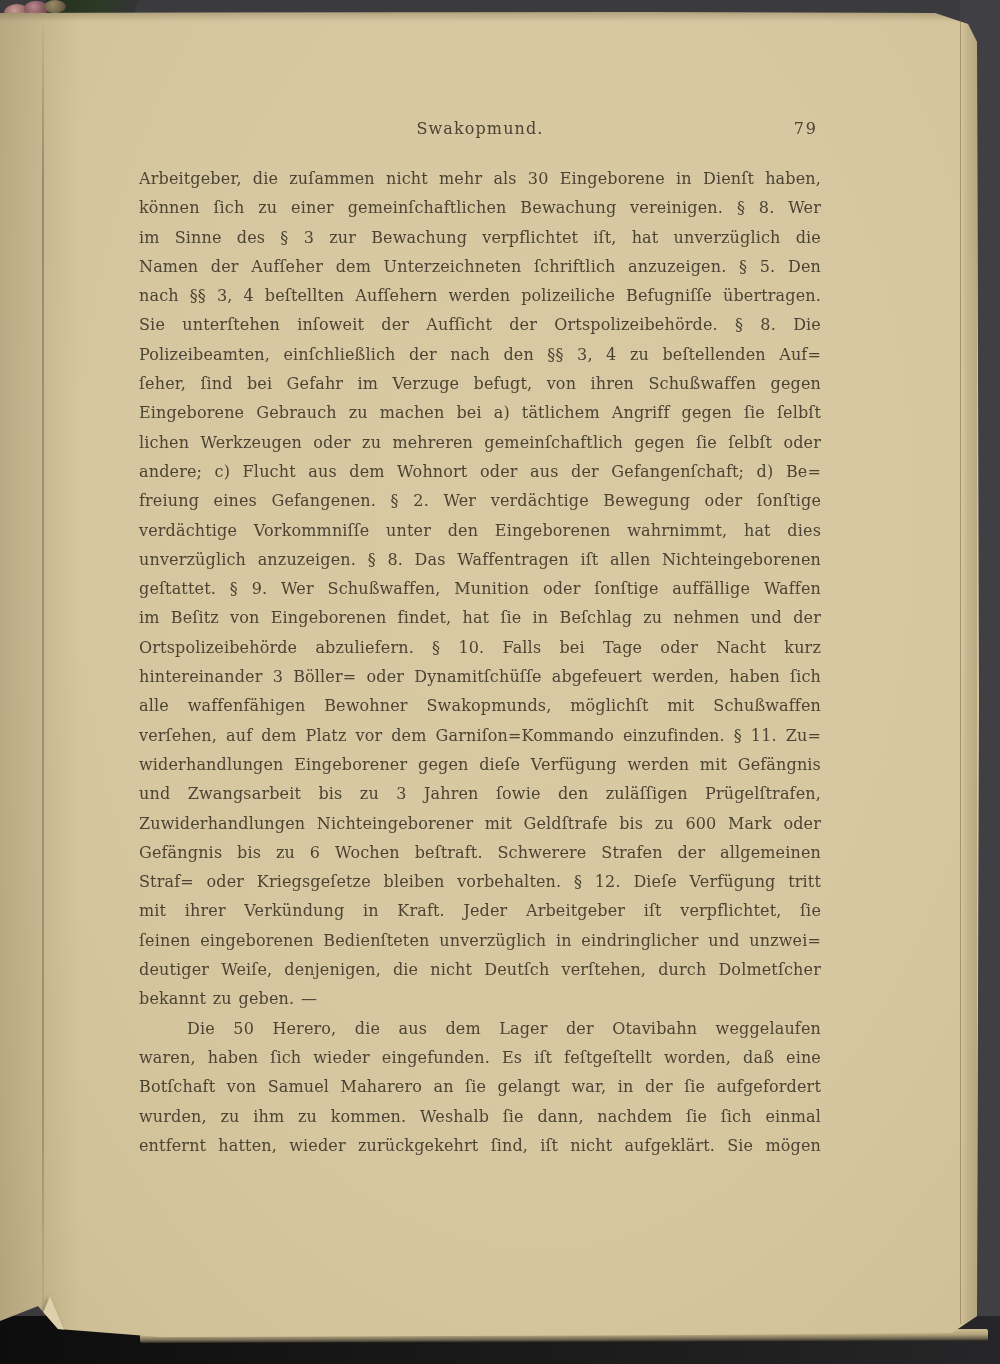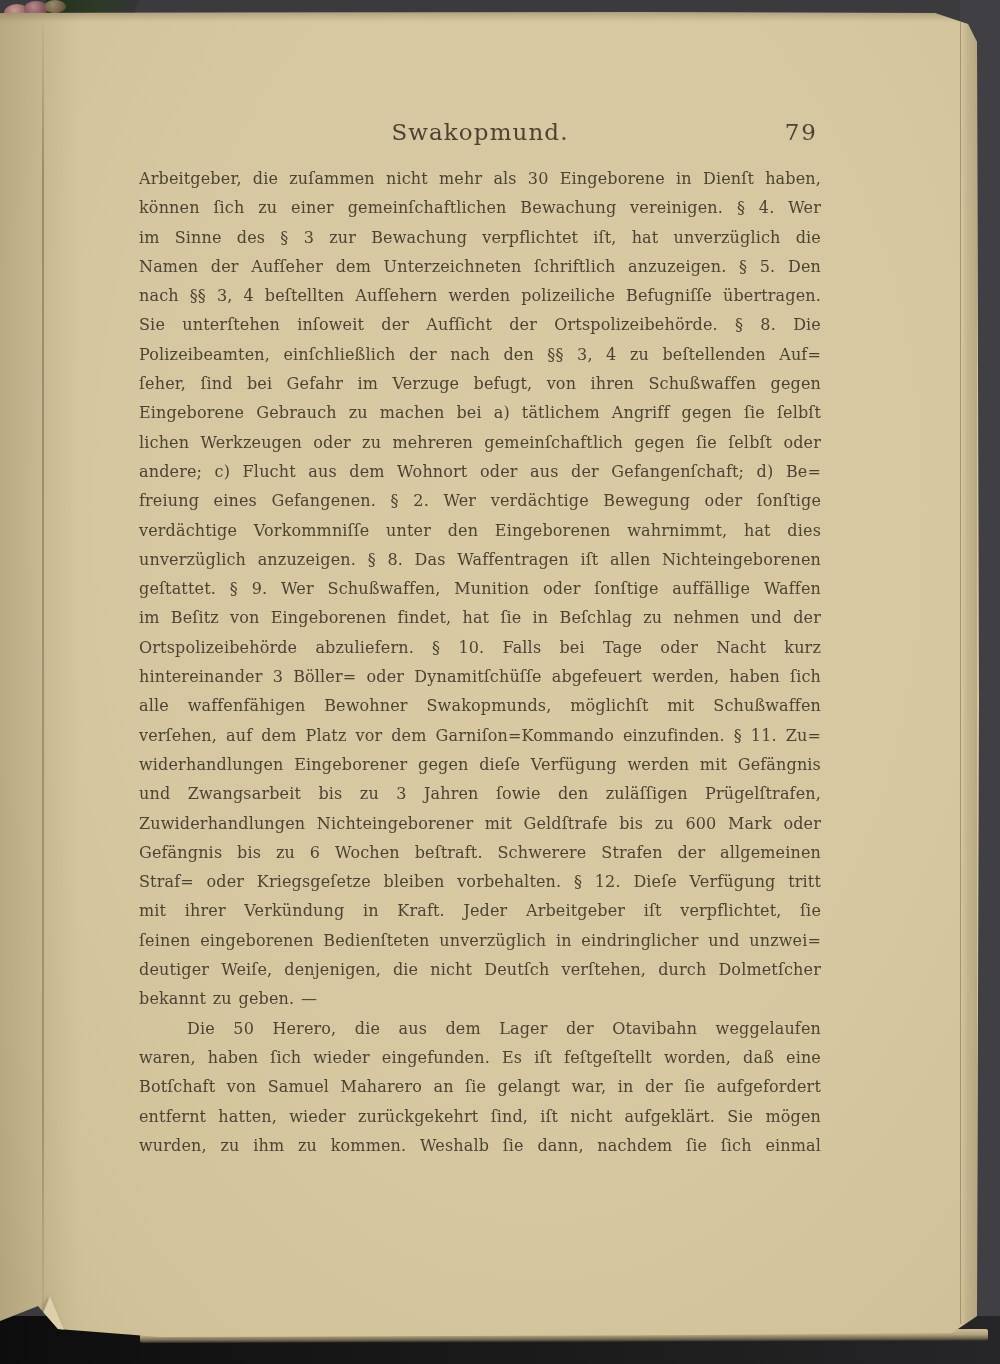--- a/index.html
+++ b/index.html
@@ -71,21 +71,21 @@
     background:linear-gradient(90deg,rgba(150,132,95,0) 0%,rgba(150,132,95,0.25) 40%,rgba(150,132,95,0.45) 100%);
     border-left:1px solid rgba(140,122,86,0.45);
   }
   .top-shade{
     position:absolute;left:0;top:12px;width:100%;height:10px;
     background:linear-gradient(180deg,rgba(90,76,50,0.30),rgba(90,76,50,0));
   }
 
   .running-head{
     position:absolute;left:140px;top:119px;width:680px;height:24px;
-    color:var(--ink);font-size:23px;letter-spacing:1.1px;
+    color:var(--ink);font-size:16px;letter-spacing:1.1px;
   }
   .running-title{position:absolute;left:0;right:0;text-align:center;}
   .folio{position:absolute;right:2px;top:0;letter-spacing:2px;text-align:right;}
 
   .text-block{
     position:absolute;left:139px;top:164px;width:682px;
     color:var(--ink);
     font-size:16px;line-height:29.3px;
     letter-spacing:0.15px;word-spacing:1.5px;
   }
@@ -119,21 +119,21 @@
     <div class="right-edge"></div>
     <div class="top-shade"></div>
 
     <div class="running-head">
       <span class="running-title">Swakopmund.</span>
       <span class="folio">79</span>
     </div>
 
     <div class="text-block">
         <div class="line">Arbeitgeber, die zuſammen nicht mehr als 30 Eingeborene in Dienſt haben,</div>
-        <div class="line">können ſich zu einer gemeinſchaftlichen Bewachung vereinigen. § 4. Wer</div>
+        <div class="line">können ſich zu einer gemeinſchaftlichen Bewachung vereinigen. § 8. Wer</div>
         <div class="line">im Sinne des § 3 zur Bewachung verpflichtet iſt, hat unverzüglich die</div>
         <div class="line">Namen der Aufſeher dem Unterzeichneten ſchriftlich anzuzeigen. § 5. Den</div>
         <div class="line">nach §§ 3, 4 beſtellten Aufſehern werden polizeiliche Befugniſſe übertragen.</div>
         <div class="line">Sie unterſtehen inſoweit der Aufſicht der Ortspolizeibehörde. § 8. Die</div>
         <div class="line">Polizeibeamten, einſchließlich der nach den §§ 3, 4 zu beſtellenden Auf=</div>
         <div class="line">ſeher, ſind bei Gefahr im Verzuge befugt, von ihren Schußwaffen gegen</div>
         <div class="line">Eingeborene Gebrauch zu machen bei a) tätlichem Angriff gegen ſie ſelbſt</div>
         <div class="line">lichen Werkzeugen oder zu mehreren gemeinſchaftlich gegen ſie ſelbſt oder</div>
         <div class="line">andere; c) Flucht aus dem Wohnort oder aus der Gefangenſchaft; d) Be=</div>
         <div class="line">freiung eines Gefangenen. § 2. Wer verdächtige Bewegung oder ſonſtige</div>
@@ -150,17 +150,17 @@
         <div class="line">Zuwiderhandlungen Nichteingeborener mit Geldſtrafe bis zu 600 Mark oder</div>
         <div class="line">Gefängnis bis zu 6 Wochen beſtraft. Schwerere Strafen der allgemeinen</div>
         <div class="line">Straf= oder Kriegsgeſetze bleiben vorbehalten. § 12. Dieſe Verfügung tritt</div>
         <div class="line">mit ihrer Verkündung in Kraft. Jeder Arbeitgeber iſt verpflichtet, ſie</div>
         <div class="line">ſeinen eingeborenen Bedienſteten unverzüglich in eindringlicher und unzwei=</div>
         <div class="line">deutiger Weiſe, denjenigen, die nicht Deutſch verſtehen, durch Dolmetſcher</div>
         <div class="line no-j">bekannt zu geben. —</div>
         <div class="line" style="text-indent: 48px;">Die 50 Herero, die aus dem Lager der Otavibahn weggelaufen</div>
         <div class="line">waren, haben ſich wieder eingefunden. Es iſt feſtgeſtellt worden, daß eine</div>
         <div class="line">Botſchaft von Samuel Maharero an ſie gelangt war, in der ſie aufgefordert</div>
+        <div class="line">wurden, zu ihm zu kommen. Weshalb ſie dann, nachdem ſie ſich einmal</div>
         <div class="line">entfernt hatten, wieder zurückgekehrt ſind, iſt nicht aufgeklärt. Sie mögen</div>
-        <div class="line">wurden, zu ihm zu kommen. Weshalb ſie dann, nachdem ſie ſich einmal</div>
       </div>
   </div>
 </div>
 
 </body></html>

